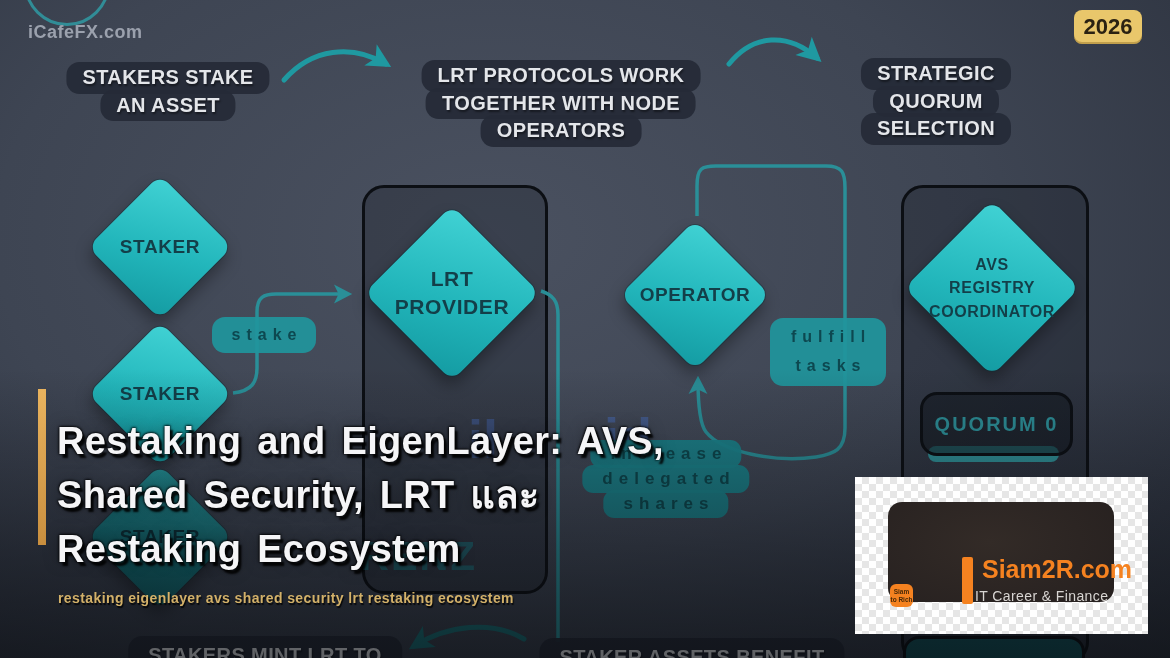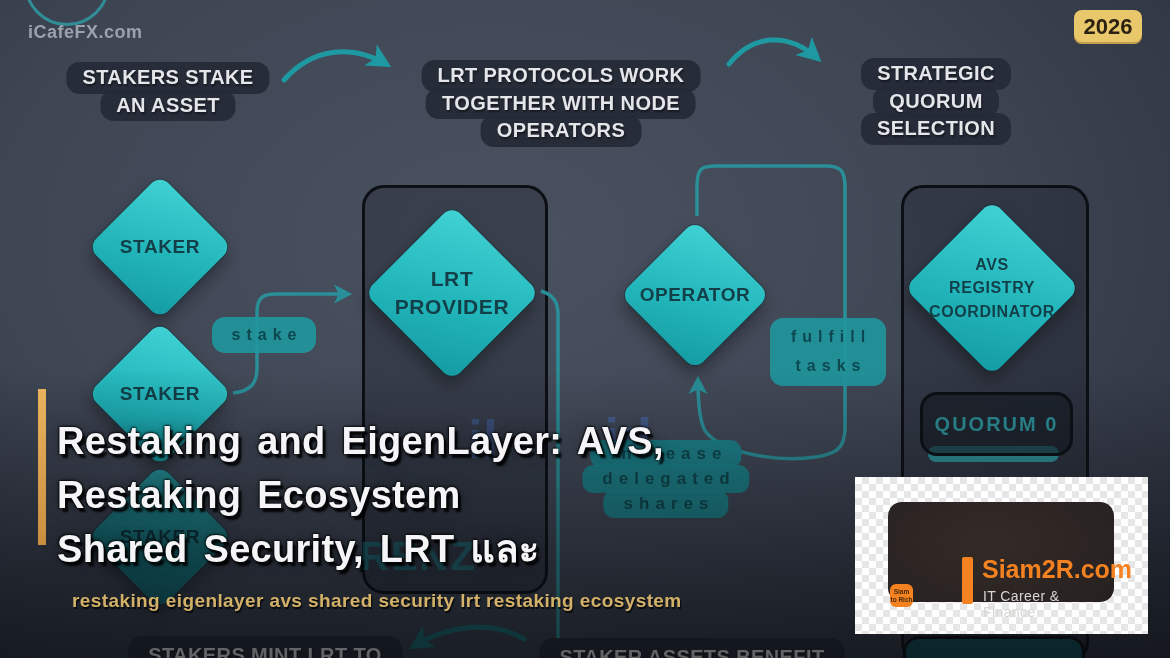--- a/index.html
+++ b/index.html
@@ -63,34 +63,34 @@
   
   .vignette{inset:0;z-index:5;pointer-events:none;background:
     linear-gradient(180deg, rgba(10,12,16,0) 56%, rgba(8,10,14,.42) 84%, rgba(5,7,10,.6) 100%);}
 
   
   .title-block{left:57px;top:414px;z-index:6;color:#f5f5f7;font-weight:bold;font-size:38px;line-height:54px;
     text-shadow:3px 4px 2px rgba(0,0,0,.9),-1px -1px 2px rgba(0,0,0,.5),1px -1px 2px rgba(0,0,0,.5),
       -1px 1px 2px rgba(0,0,0,.5),0 0 16px rgba(0,0,0,.35);word-spacing:5px;letter-spacing:.3px;}
   .accent-bar{left:38px;top:389px;width:8px;height:156px;z-index:6;
     background:linear-gradient(180deg,#e9b35e,#c98f3f);}
-  .subtitle{left:72px;top:590px;z-index:6;color:#d3b169;font-weight:bold;font-size:19px;letter-spacing:.4px;
+  .subtitle{left:58px;top:590px;z-index:6;color:#d3b169;font-weight:bold;font-size:14px;letter-spacing:.4px;
     text-shadow:1px 2px 1px rgba(0,0,0,.8);}
 
   
   .brand-overlay{left:855px;top:477px;width:293px;height:157px;z-index:7;background-color:#fff;
     background-image:
       linear-gradient(45deg,#e6e6e6 25%,transparent 25%,transparent 75%,#e6e6e6 75%),
       linear-gradient(45deg,#e6e6e6 25%,transparent 25%,transparent 75%,#e6e6e6 75%);
     background-size:14px 14px;background-position:0 0,7px 7px;}
   .brand-card{position:absolute;left:33px;top:25px;width:226px;height:100px;border-radius:14px;
     background:radial-gradient(220px 120px at 45% 40%,#332b27 0%,#272120 70%,#211c1b 100%);}
   .brand-bar{position:absolute;left:74px;top:55px;width:11px;height:47px;background:#f58220;border-radius:2px;}
   .brand-name{position:absolute;left:94px;top:53px;color:#f58220;font-weight:bold;font-size:25px;}
-  .brand-tagline{position:absolute;left:95px;top:86px;color:#d8d5d2;font-size:14px;letter-spacing:.4px;}
+  .brand-tagline{position:absolute;left:87px;top:86px;color:#d8d5d2;font-size:14px;letter-spacing:.4px;}
   .brand-mini{position:absolute;left:35px;top:107px;width:23px;height:23px;background:#f58220;border-radius:6px;
     display:flex;flex-direction:column;align-items:center;justify-content:center;color:#4a2a08;
     font-size:6.5px;font-weight:bold;line-height:1.15;text-align:center;}
 
   svg.connectors{position:absolute;left:0;top:0;z-index:2;}
 </style>
 </head>
 <body>
 
 <div id="canvas">
@@ -193,22 +193,22 @@
   </div>
   <div class="abs step-badge" style="left:692px;top:638px;z-index:4;">
     <span style="border-radius:14px;padding:8px 20px;">STAKER ASSETS BENEFIT</span>
   </div>
 
   <div class="abs vignette"></div>
 
   <div class="abs accent-bar"></div>
   <div class="abs title-block">
     <div>Restaking and EigenLayer: AVS,</div>
+    <div>Shared Security, LRT และ</div>
     <div>Restaking Ecosystem</div>
-    <div>Shared Security, LRT และ</div>
   </div>
   <div class="abs subtitle">restaking eigenlayer avs shared security lrt restaking ecosystem</div>
 
   <div class="abs brand-overlay">
     <div class="brand-card">
       <div class="brand-bar"></div>
       <div class="brand-name">Siam2R.com</div>
       <div class="brand-tagline">IT Career &amp; Finance</div>
     </div>
     <div class="brand-mini">

